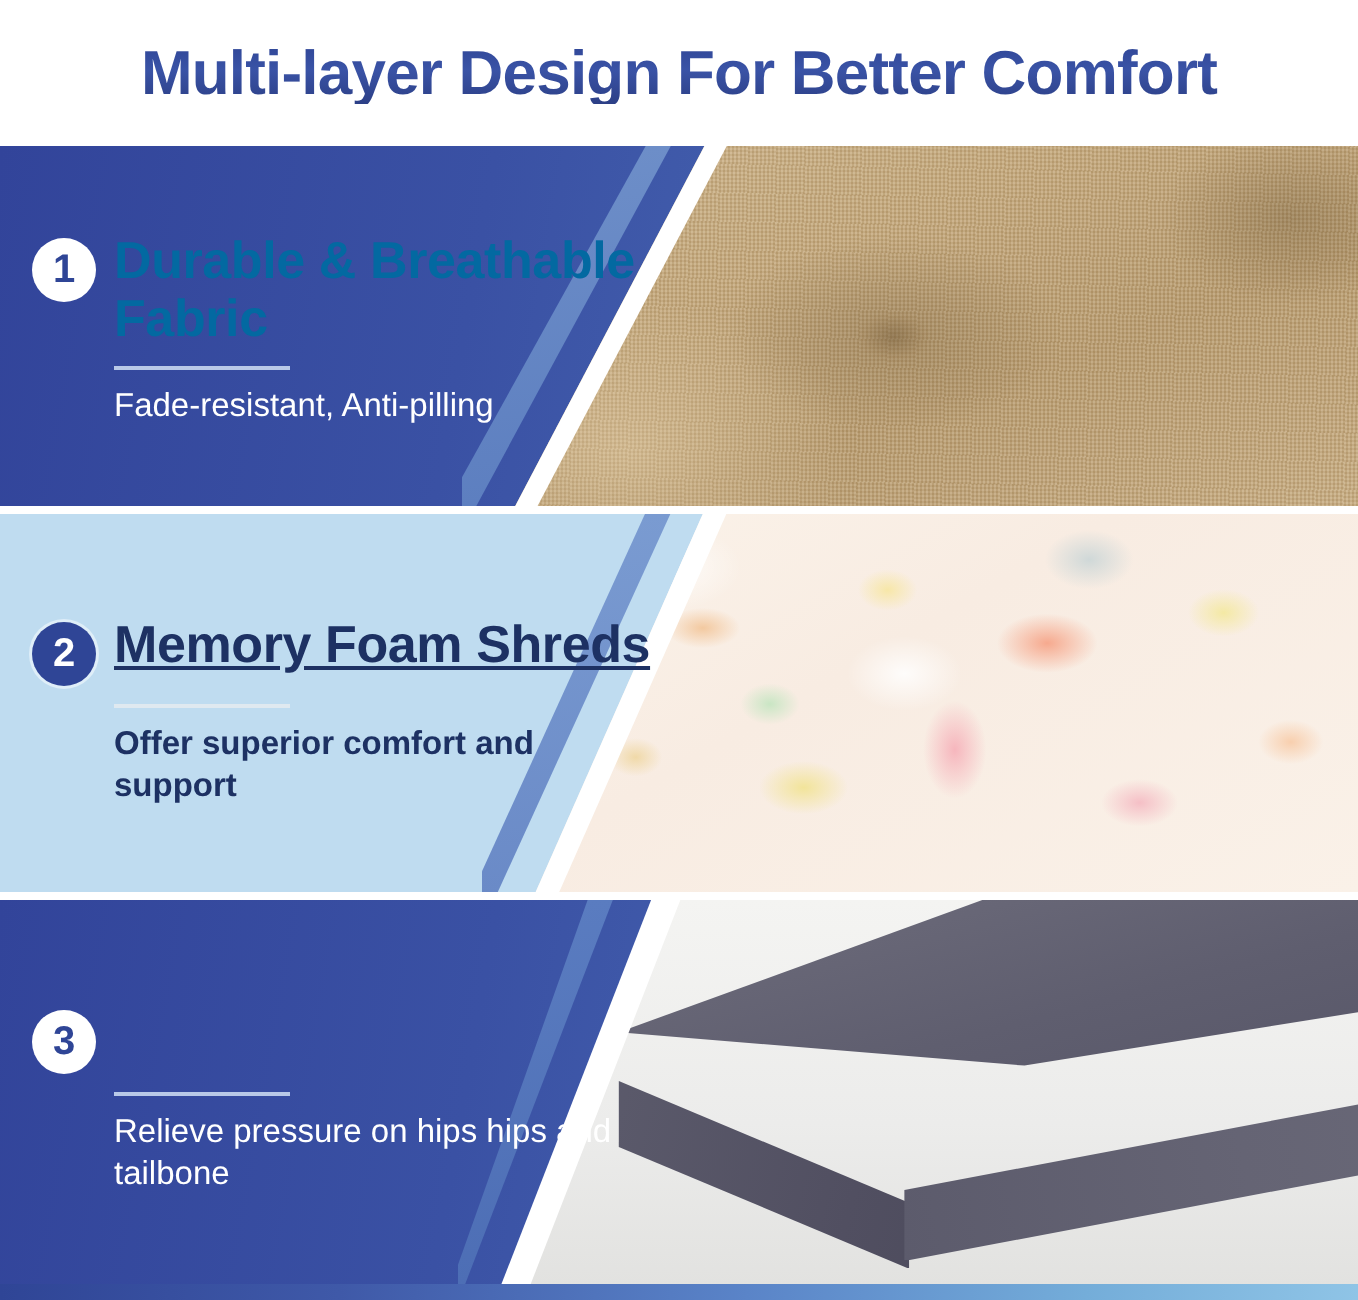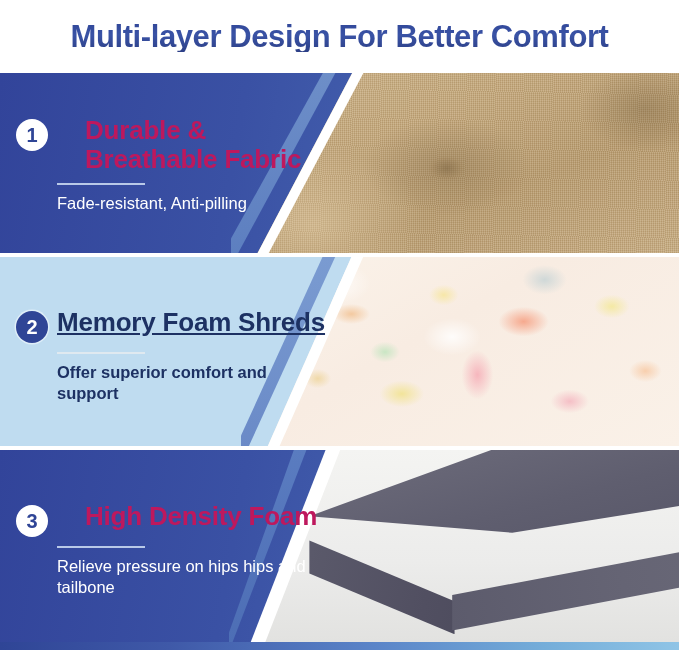--- a/index.html
+++ b/index.html
@@ -222,21 +222,21 @@
     color: #ffffff;
     box-shadow: 0 0 0 1.5px #dfeef8;
   }
 
   .head-title {
     font-size: 26px;
     font-weight: bold;
     line-height: 1.12;
     letter-spacing: -0.2px;
   }
-  .panel-dark .head-title { color: #be185d; margin-left: 28px; }
+  .panel-dark .head-title { color: #0369a1; }
   .panel-light .head-title { color: #1d3163; text-decoration: underline; }
 
   .divider {
     width: 88px;
     height: 2px;
     margin: 9px 0 8px 41px;
   }
   .panel-dark .divider { background: #b9c9e8; }
   .panel-light .divider { background: #dfe9f0; }
 
@@ -319,21 +319,20 @@
       <div class="foam-block">
         <div class="foam-top"></div>
         <div class="foam-left"></div>
         <div class="foam-right"></div>
       </div>
     </div>
     <div class="photo photo-edge" id="photo-3-edge"></div>
     <div class="panel-content">
       <div class="head-row">
         <div class="step-badge">3</div>
-        <div class="head-title">High Density Foam</div>
       </div>
       <div class="divider"></div>
       <div class="sub-text">Relieve pressure on hips hips and tailbone</div>
     </div>
   </div>
 
   <div class="bottom-strip"></div>
 
 </div>
 

